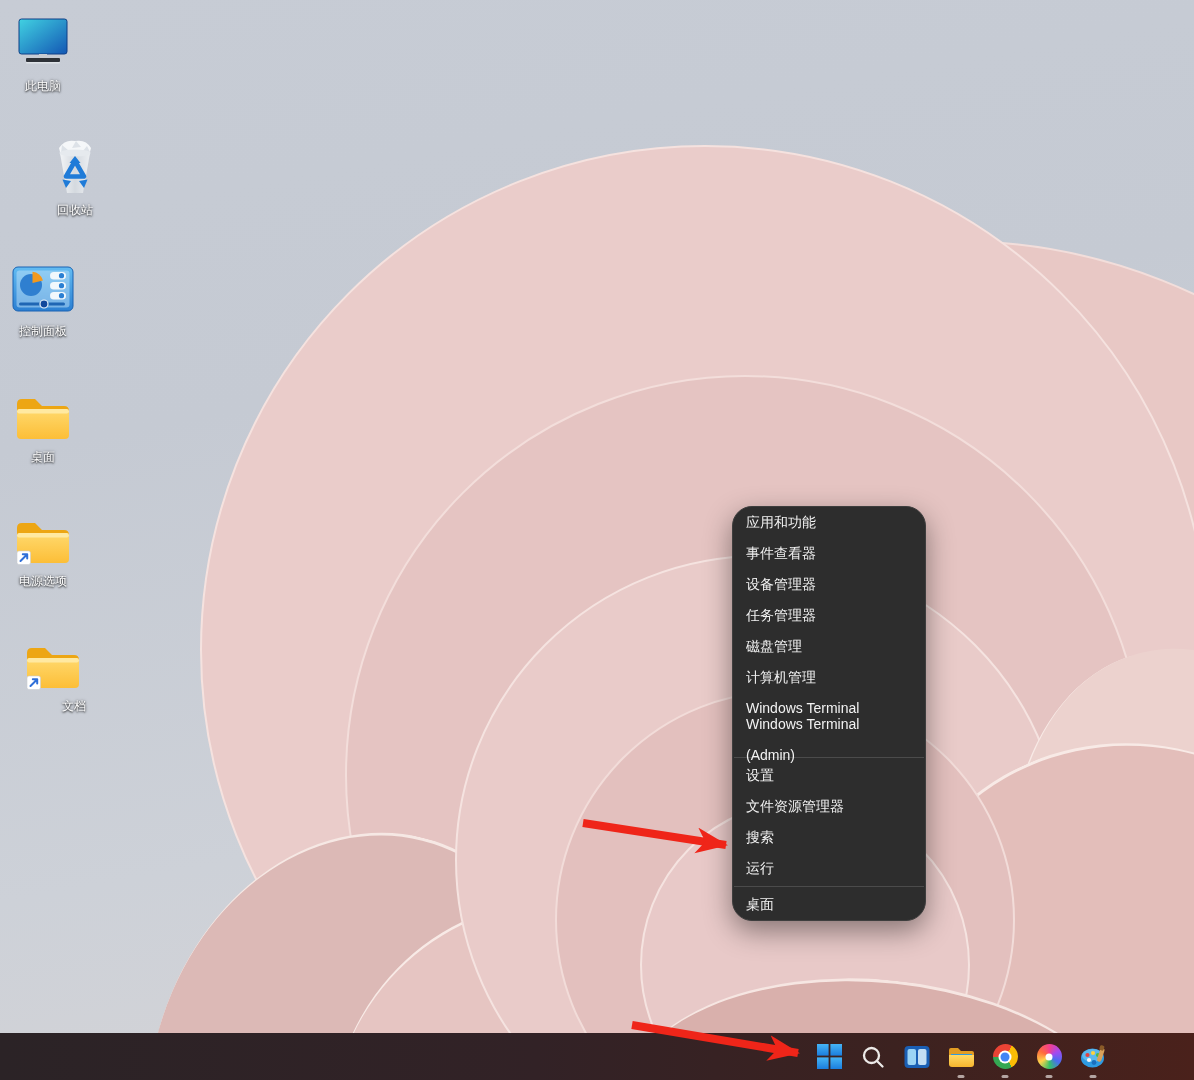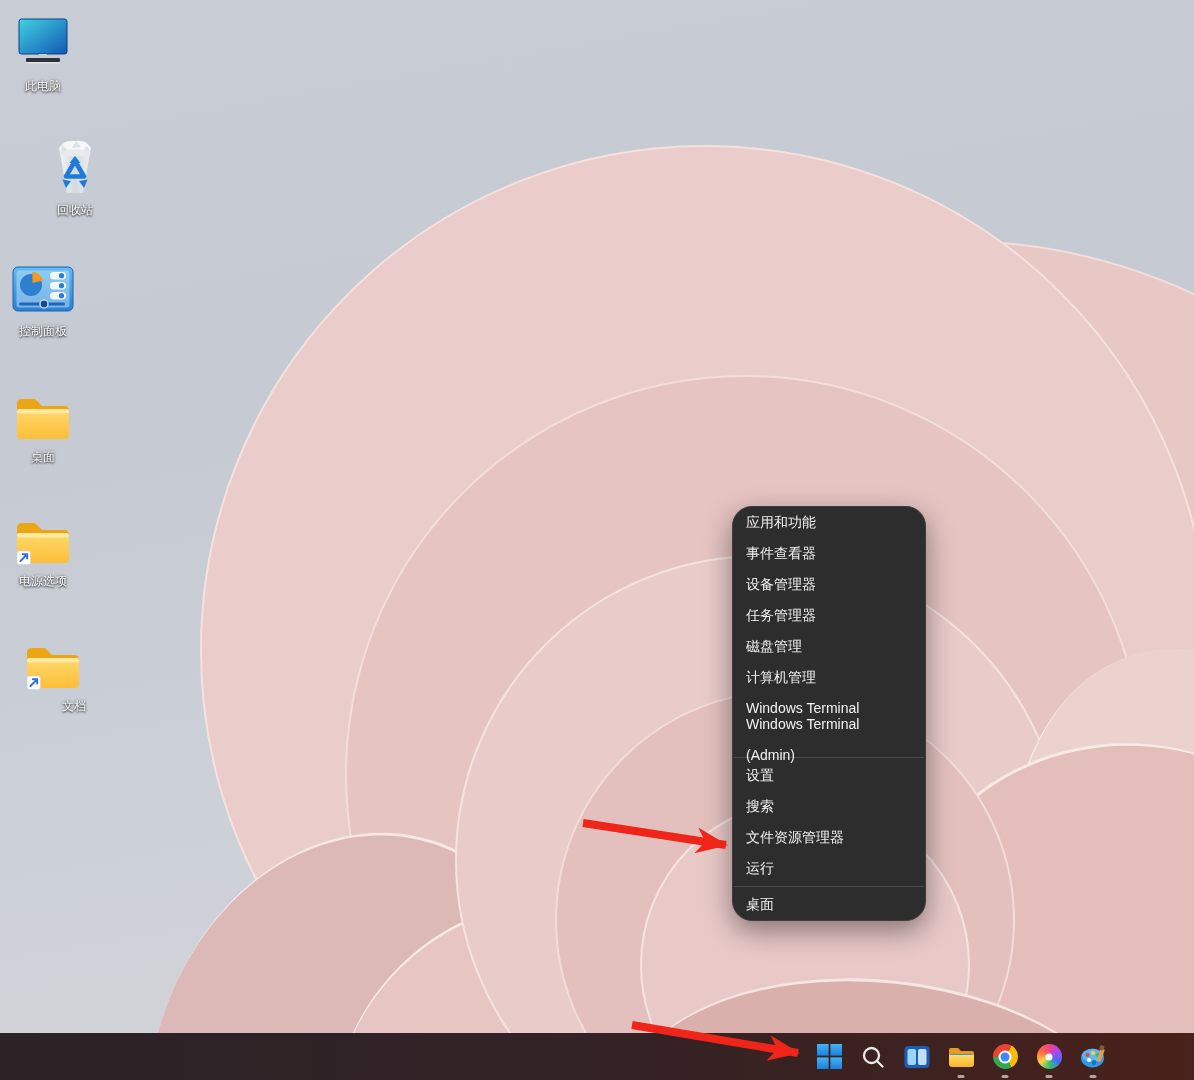--- a/index.html
+++ b/index.html
@@ -209,24 +209,24 @@
         <span>Windows Terminal</span>
       </div>
     <div class="menu-item">
         <span>Windows Terminal (Admin)</span>
       </div>
     <div class="menu-sep"></div>
     <div class="menu-item">
         <span>设置</span>
       </div>
     <div class="menu-item">
+        <span>文件资源管理器</span>
+      </div>
+    <div class="menu-item">
         <span>搜索</span>
-      </div>
-    <div class="menu-item">
-        <span>文件资源管理器</span>
       </div>
     <div class="menu-item">
         <span>运行</span>
       </div>
     <div class="menu-sep"></div>
     <div class="menu-item">
         <span>桌面</span>
       </div>
   </div>
 

